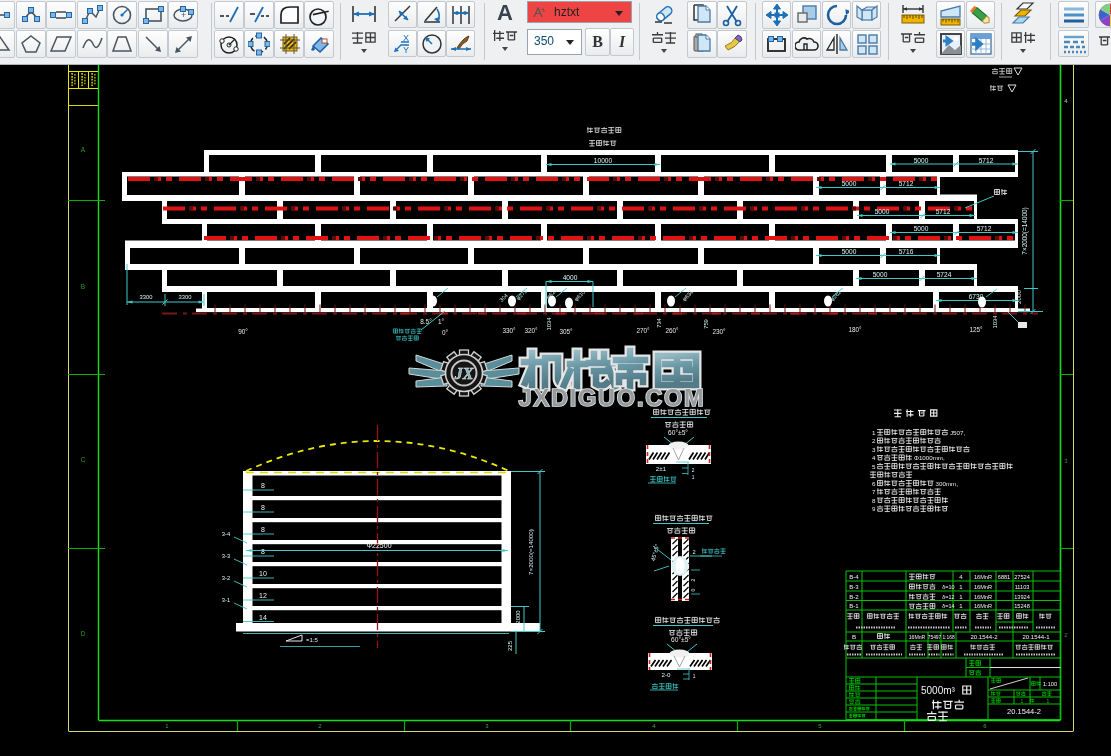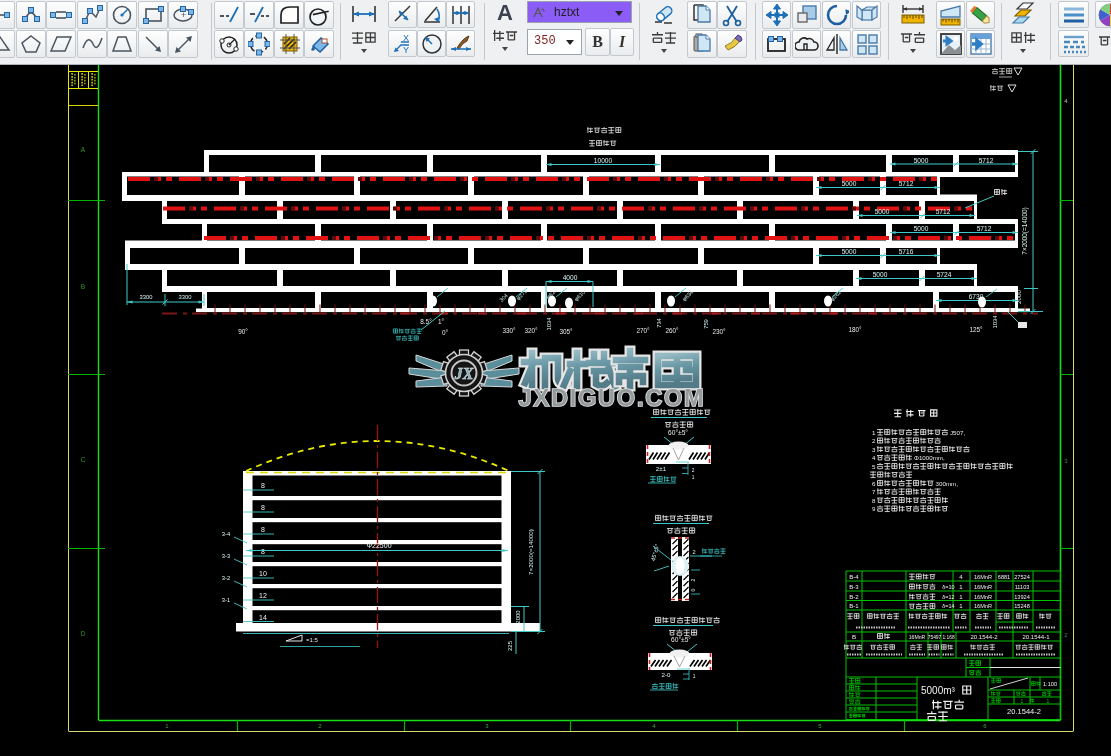--- a/index.html
+++ b/index.html
@@ -212,30 +212,30 @@
         <path d="M2,17 l5,-2 v4 z M22,17 l-5,-2 v4 z" fill="#1d70b7"></path>
       </svg>
     </div>
     <div style="position:absolute;left:488px;top:0px;width:34px;height:56px;text-align:center">
       <div style="font-family:Liberation Sans;font-weight:bold;font-size:22px;color:#39424e;line-height:26px">A</div>
       <div style="margin-top:2px"><svg width="27" height="13" viewBox="0 0 27 13">
           <path d="M2.65,1.0 v11 M7.82,2.1 v9.9 M1.0,4.3 h11 M4.3,9.25 h7.699999999999999 M13.98,2.98 h11 M16.18,2.98 v7.92 M22.560000000000002,2.98 v7.92 M16.18,10.9 h6.38 M17.83,6.5 h3.52" stroke="#3b3b3b" stroke-width="1.3" fill="none"></path>
         </svg></div>
       <div style="width:0;height:0;margin:1px auto 0;border-left:3.5px solid transparent;border-right:3.5px solid transparent;border-top:4px solid #444"></div>
     </div>
-    <div style="position:absolute;left:527px;top:1px;width:105px;height:22px;background:#8b5cf6;border:1px solid #9aa4ac;box-sizing:border-box">
+    <div style="position:absolute;left:527px;top:1px;width:105px;height:22px;background:#ef4444;border:1px solid #9aa4ac;box-sizing:border-box">
       <svg width="12" height="12" style="position:absolute;left:5px;top:5px" viewBox="0 0 12 12">
         <path d="M1,10 L5,1 L9,10 M2.5,6.5 h5" stroke="#555" stroke-width="1.2" fill="none"></path>
         <path d="M8,3 q3,-3 3,2" stroke="#555" fill="none"></path>
       </svg>
       <span style="position:absolute;left:26px;top:3px;font-family:Liberation Sans;font-size:12px;color:#222">hztxt</span>
       <div style="position:absolute;right:8px;top:9px;width:0;height:0;border-left:4.5px solid transparent;border-right:4.5px solid transparent;border-top:5.5px solid #222"></div>
     </div>
     <div style="position:absolute;left:527px;top:29px;width:55px;height:26px;background:#fff;border:1px solid #9aa4ac;box-sizing:border-box">
-      <span style="position:absolute;left:6px;top:4px;font-family:Liberation Mono, monospace;font-size:12px;color:#7f1d1d">350</span>
+      <span style="position:absolute;left:6px;top:4px;font-family:Liberation Sans, sans-serif;font-size:12px;color:#0c4a6e">350</span>
       <div style="position:absolute;right:7px;top:10px;width:0;height:0;border-left:4.5px solid transparent;border-right:4.5px solid transparent;border-top:5.5px solid #222"></div>
     </div>
     <div style="position:absolute;left:585px;top:28px;width:25px;height:28px;border:1px solid #c3c9cf;border-radius:2px;background:linear-gradient(#fefefe,#f3f4f5 55%,#e9ebed);box-sizing:border-box">
       <span style="position:absolute;left:50%;top:50%;transform:translate(-50%,-50%);font-family:Liberation Serif;font-weight:bold;font-size:16px;color:#333">B</span>
     </div>
     <div style="position:absolute;left:610px;top:28px;width:24px;height:28px;border:1px solid #c3c9cf;border-radius:2px;background:linear-gradient(#fefefe,#f3f4f5 55%,#e9ebed);box-sizing:border-box">
       <span style="position:absolute;left:50%;top:50%;transform:translate(-50%,-50%);font-family:Liberation Serif;font-weight:bold;font-style:italic;font-size:16px;color:#333">I</span>
     </div>
     <div style="position:absolute;left:645px;top:1px;width:38px;height:56px;text-align:center">
       <div style="height:26px;position:relative">

